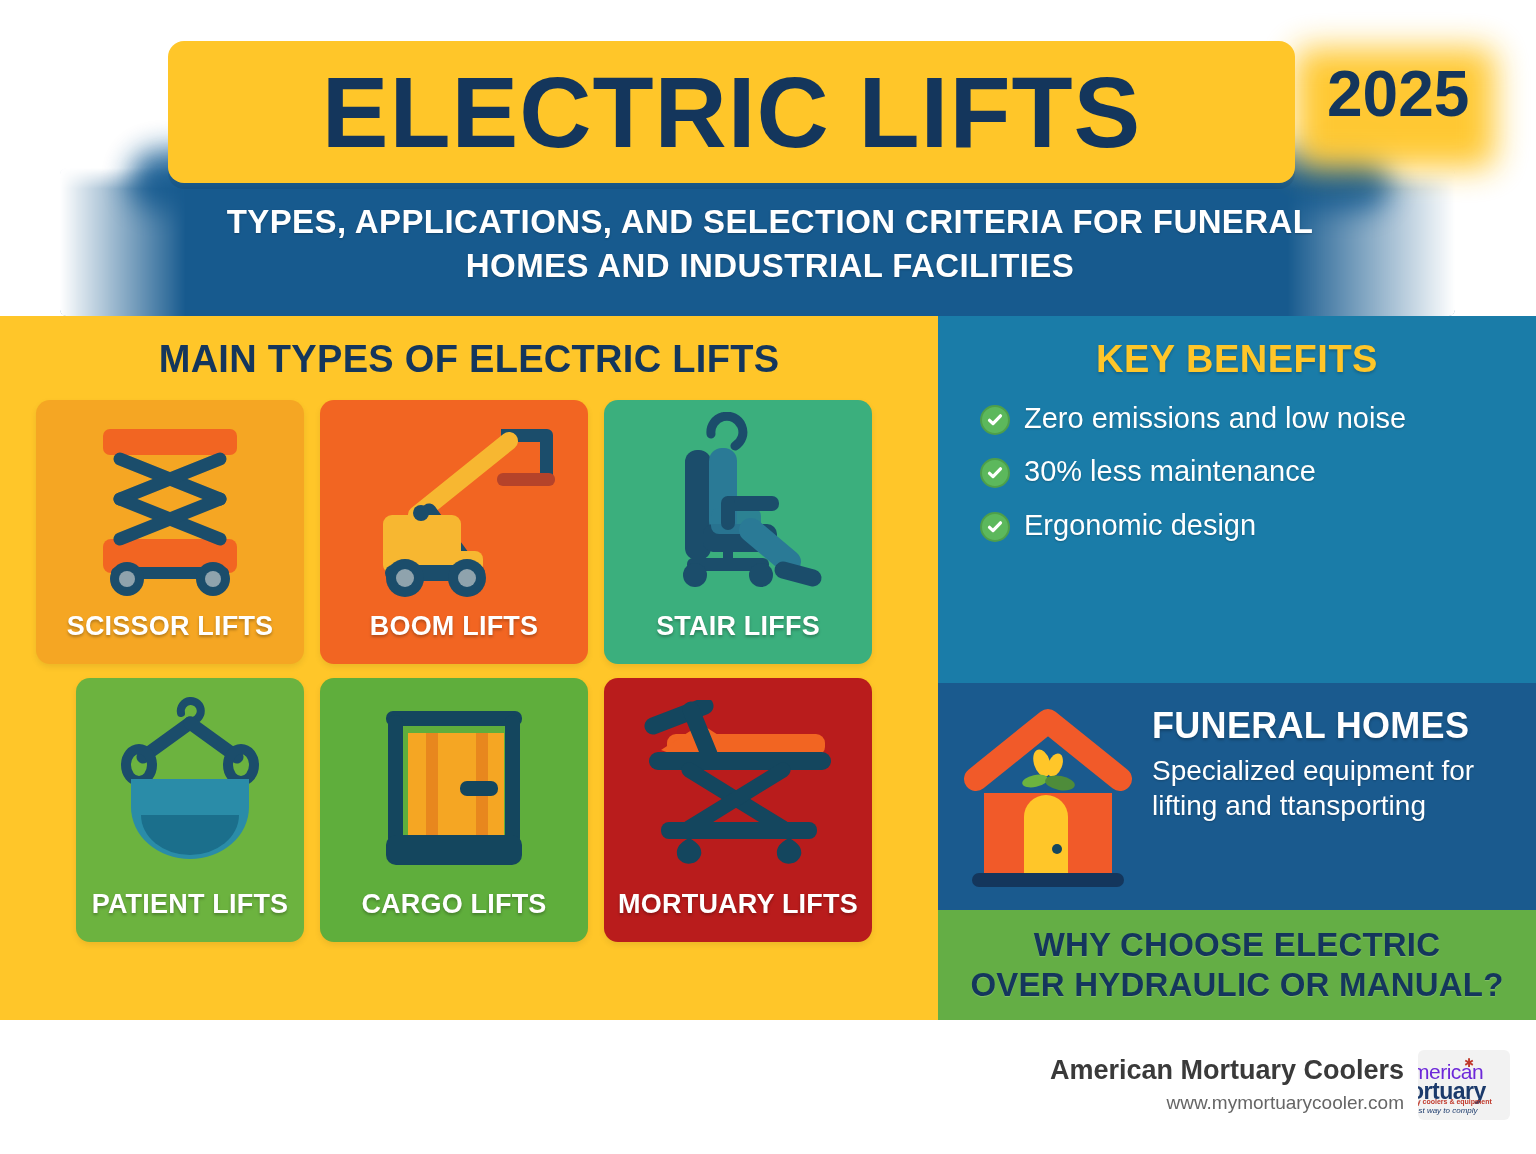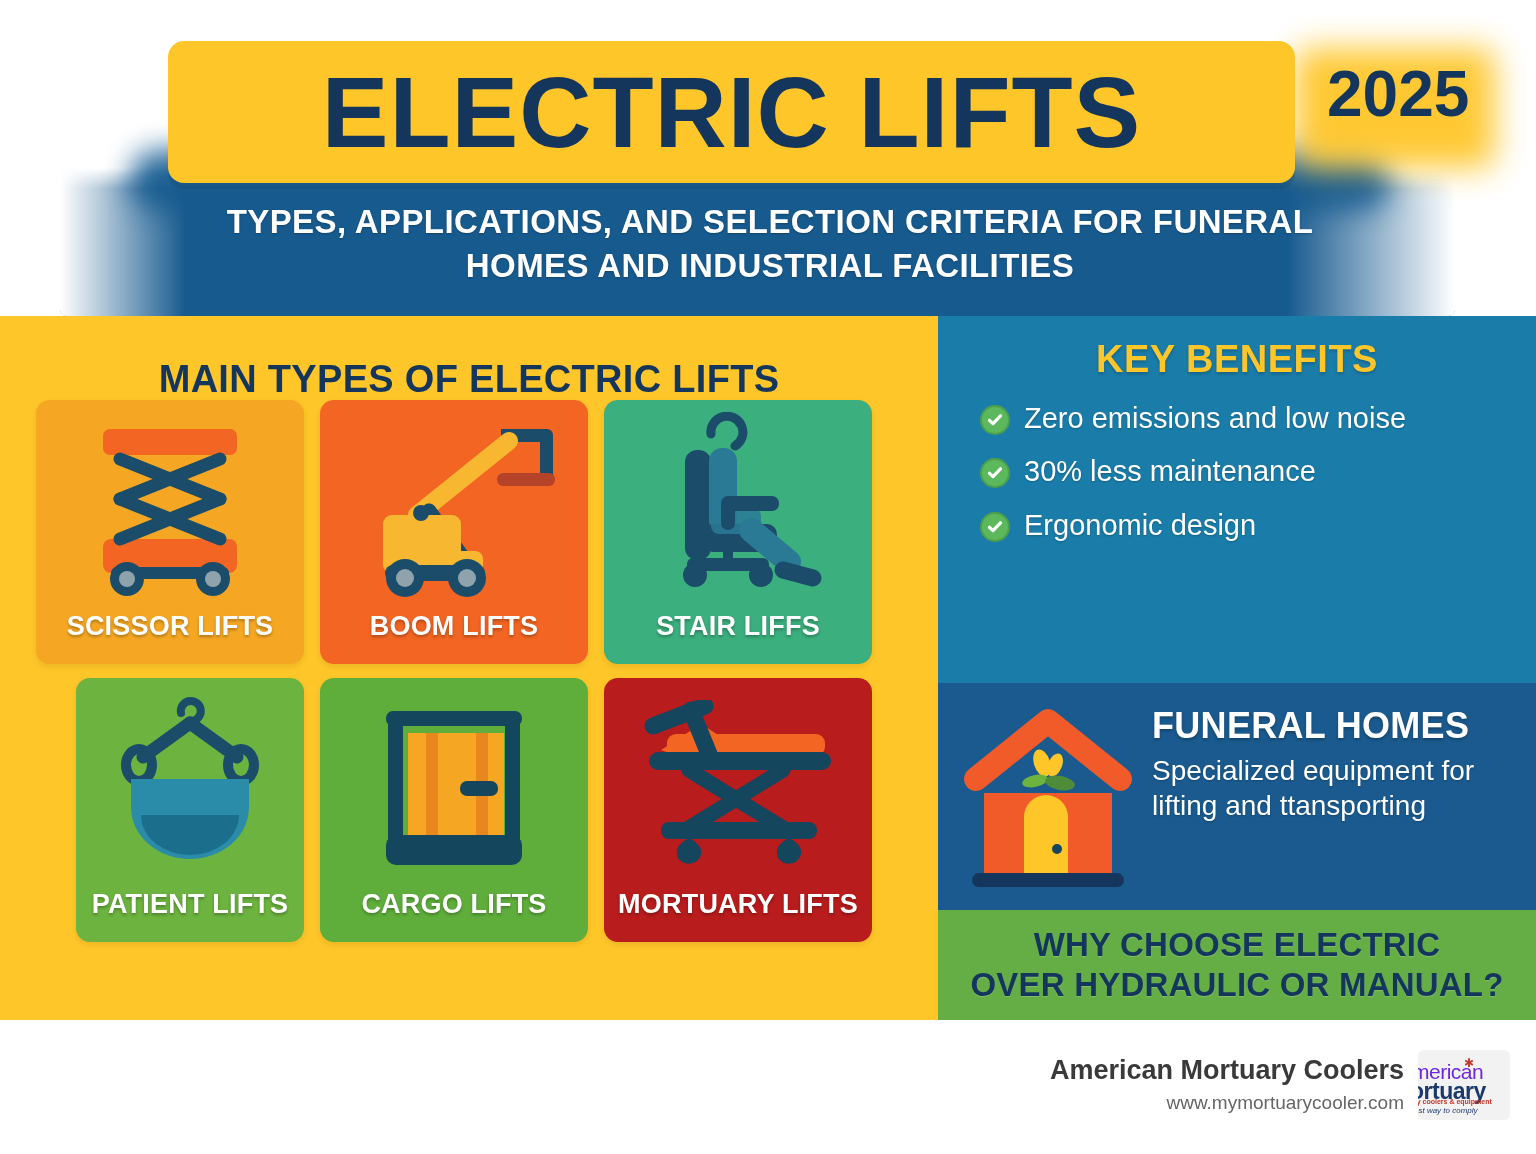--- a/index.html
+++ b/index.html
@@ -131,21 +131,21 @@
     height: 704px;
     background: #FFC629;
   }
 
   .section-heading {
     text-align: center;
     font-size: 38px;
     font-weight: bold;
     color: #14365c;
     letter-spacing: .3px;
-    padding-top: 42px;
+    padding-top: 22px;
   }
 
   .cards {
     position: absolute;
     left: 36px;
     top: 84px;
     width: 866px;
     display: grid;
     grid-template-columns: repeat(3, 268px);
     grid-template-rows: 264px 264px;

